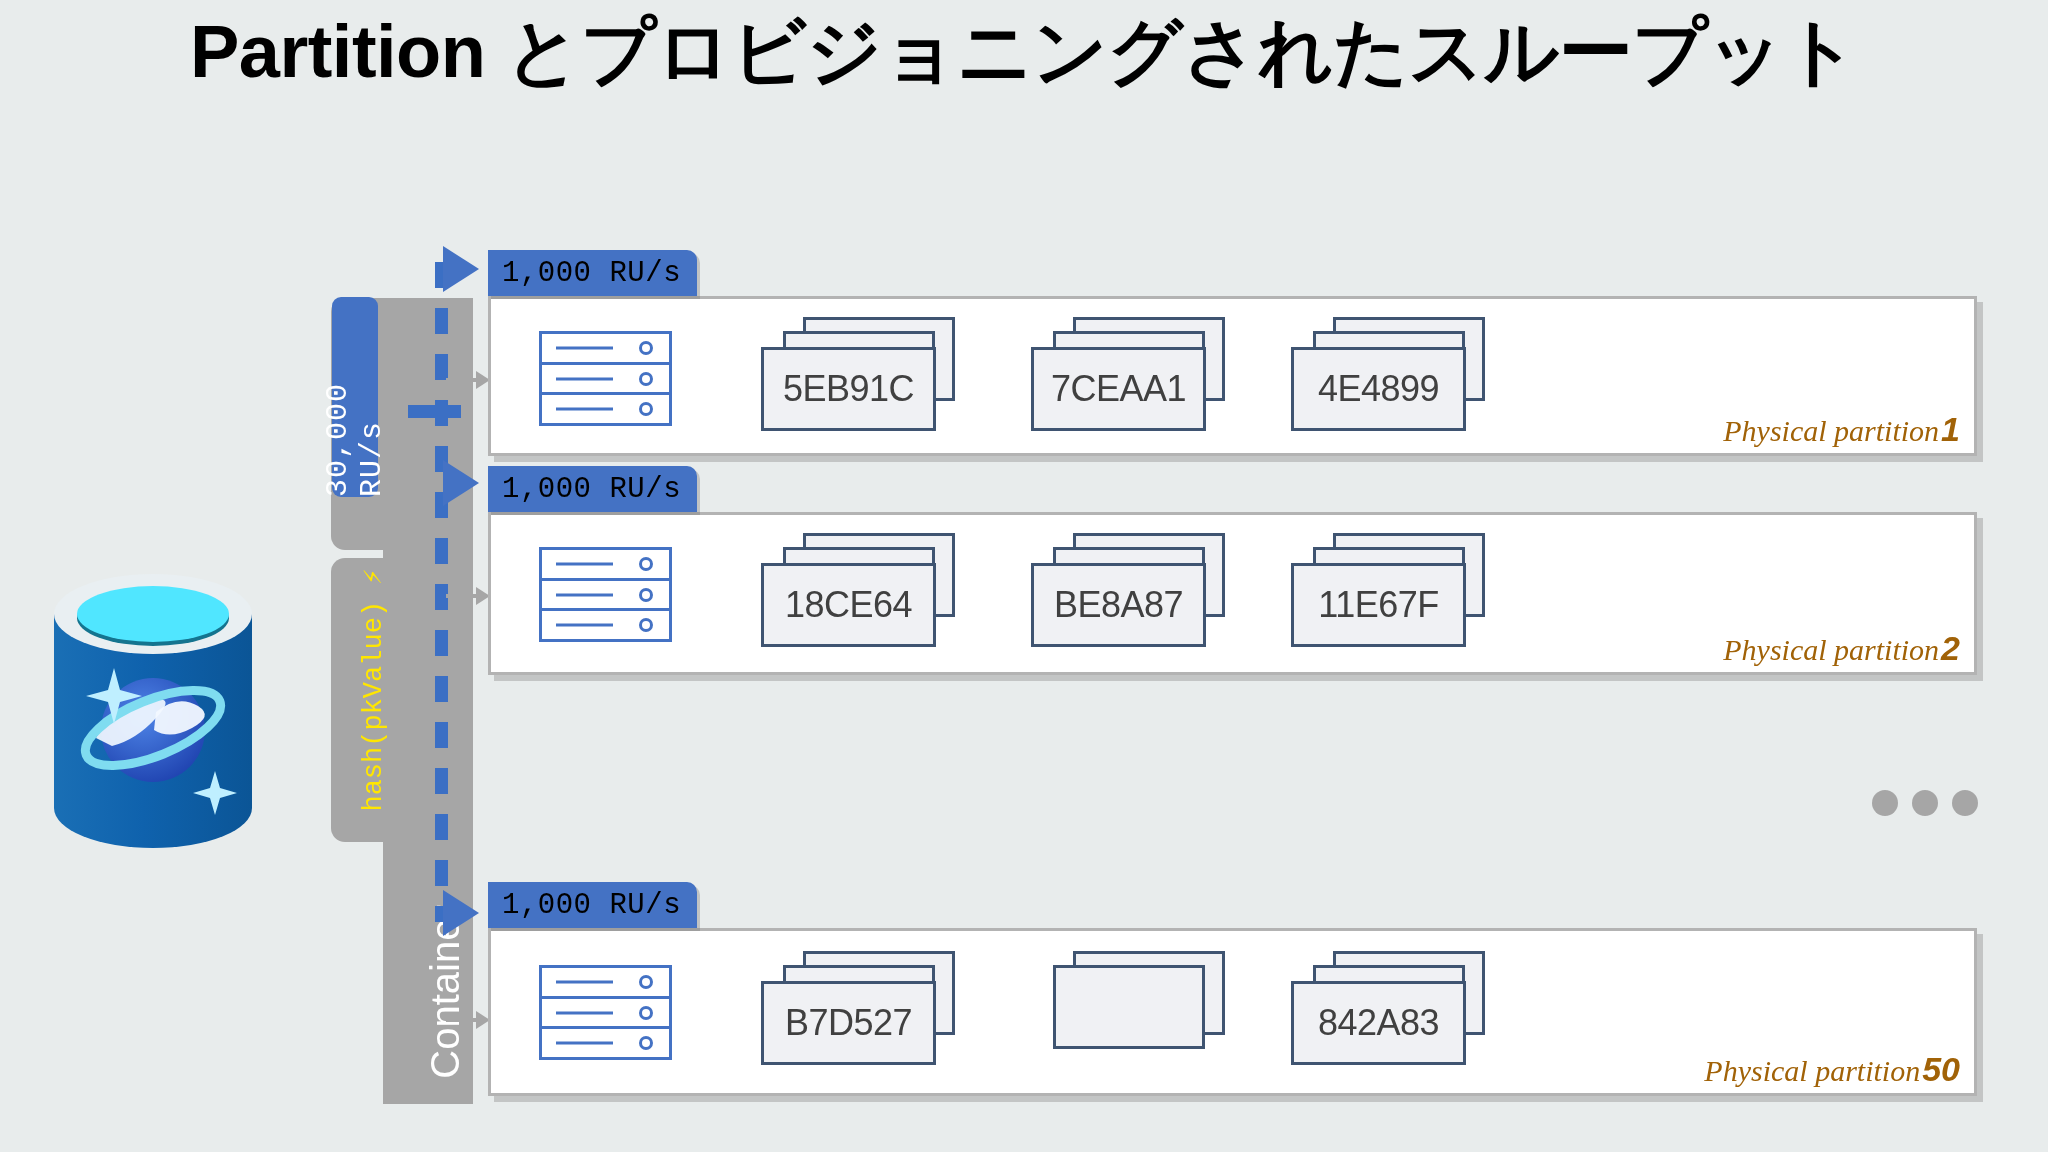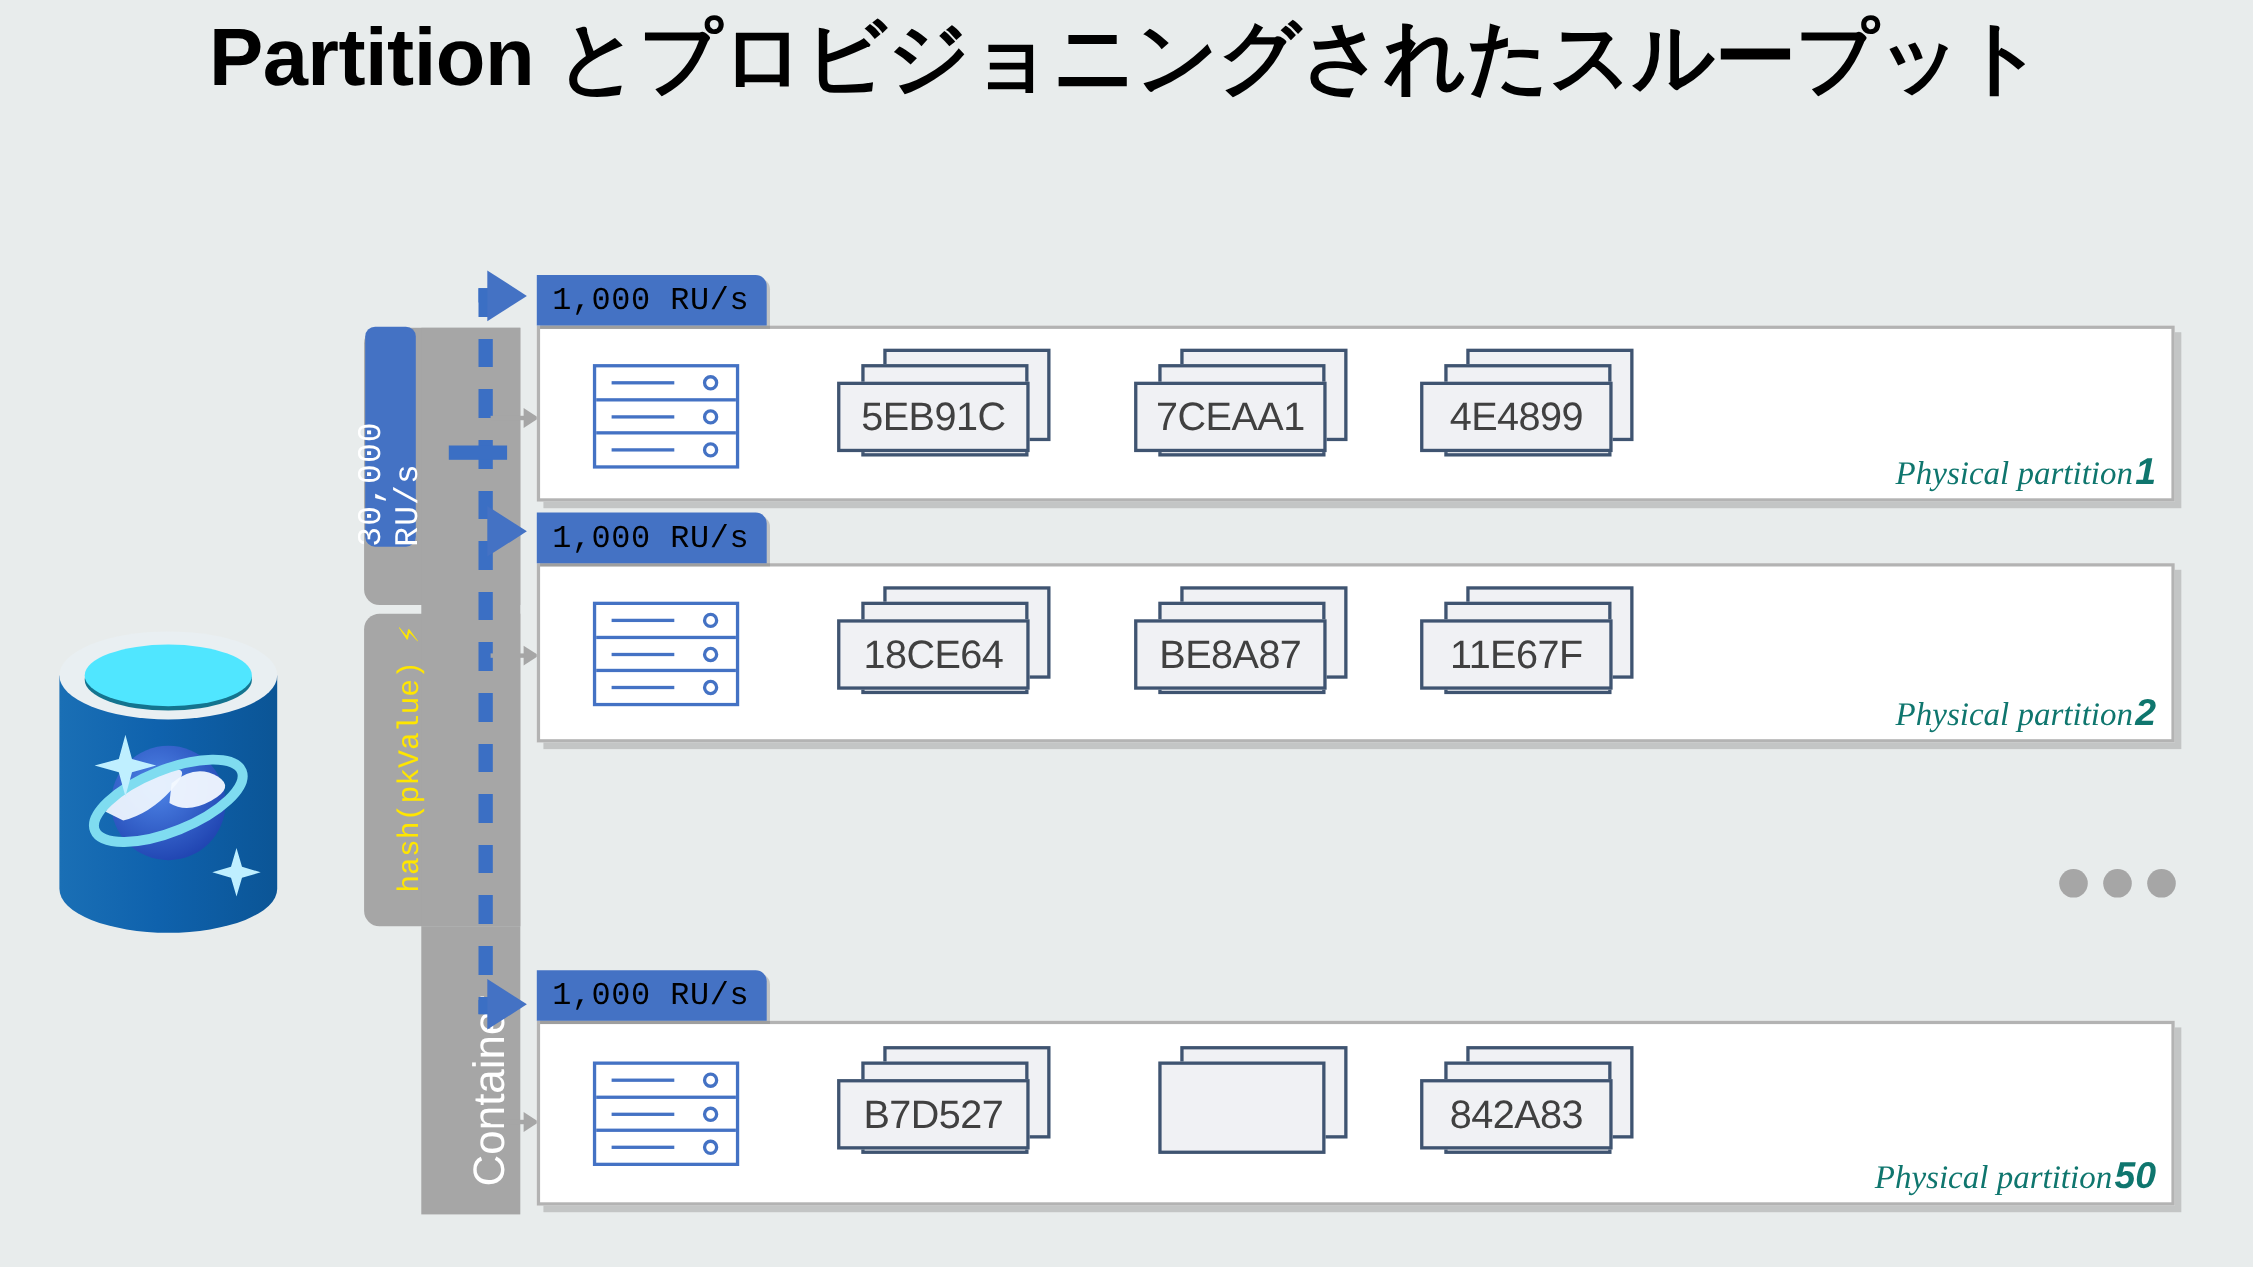--- a/index.html
+++ b/index.html
@@ -239,38 +239,38 @@
   }
   .doc-sheet {
     position: absolute;
     background: #f0f1f4;
     border: 3px solid #3f5471;
     box-sizing: border-box;
   }
   .doc-back  { left: 42px; top: 0;   width: 152px; height: 84px; }
   .doc-mid   { left: 22px; top: 14px; width: 152px; height: 84px; }
   .doc-front {
-    left: 0; top: 30px; width: 175px; height: 64px;
+    left: 0; top: 30px; width: 175px; height: 84px;
     display: flex; align-items: center; justify-content: center;
   }
   .doc-label {
     font-family: "Liberation Sans", sans-serif;
     font-size: 36px;
     color: #404040;
     letter-spacing: -0.5px;
   }
 
   
   .pp-caption {
     position: absolute;
     right: 14px; bottom: 4px;
     font-family: "Liberation Serif", serif;
     font-style: italic;
     font-size: 30px;
-    color: #0f766e;
+    color: #a16207;
     white-space: nowrap;
   }
   .pp-caption b {
     font-family: "Liberation Sans", sans-serif;
     font-style: italic;
     font-weight: 700;
     font-size: 34px;
     margin-left: 2px;
   }
 

